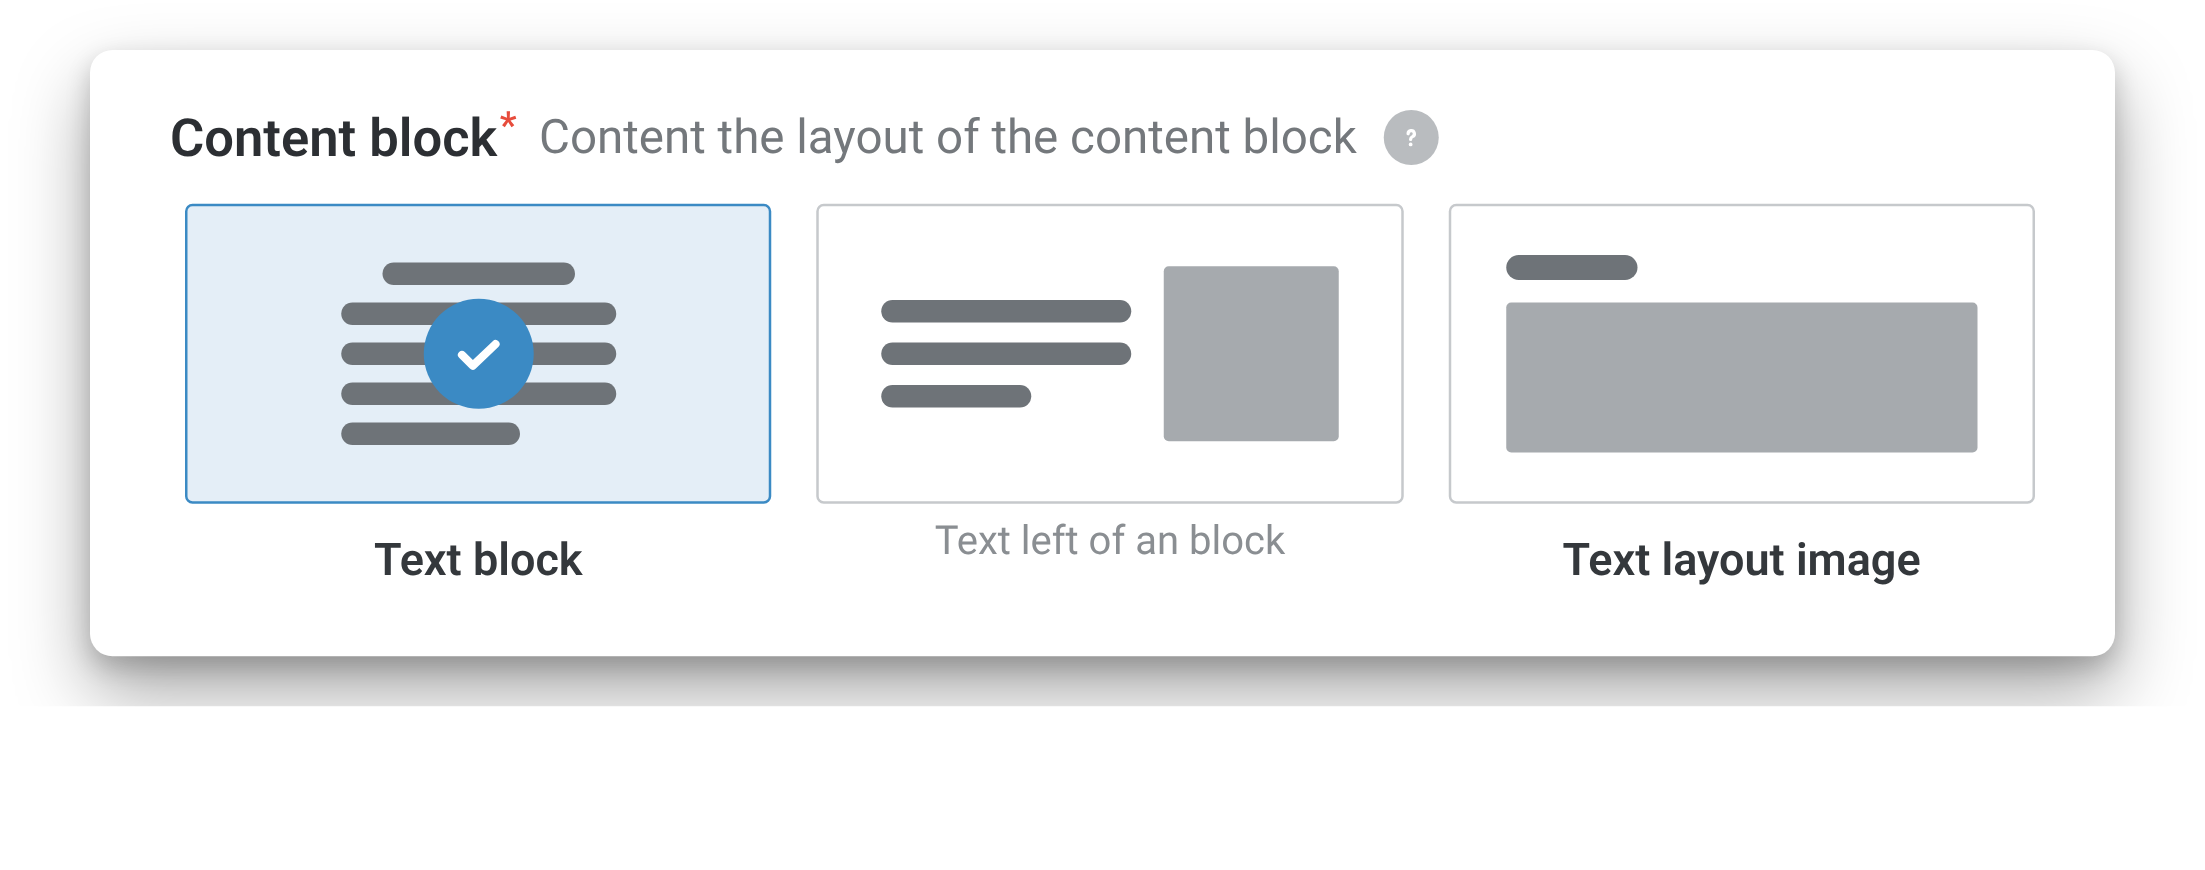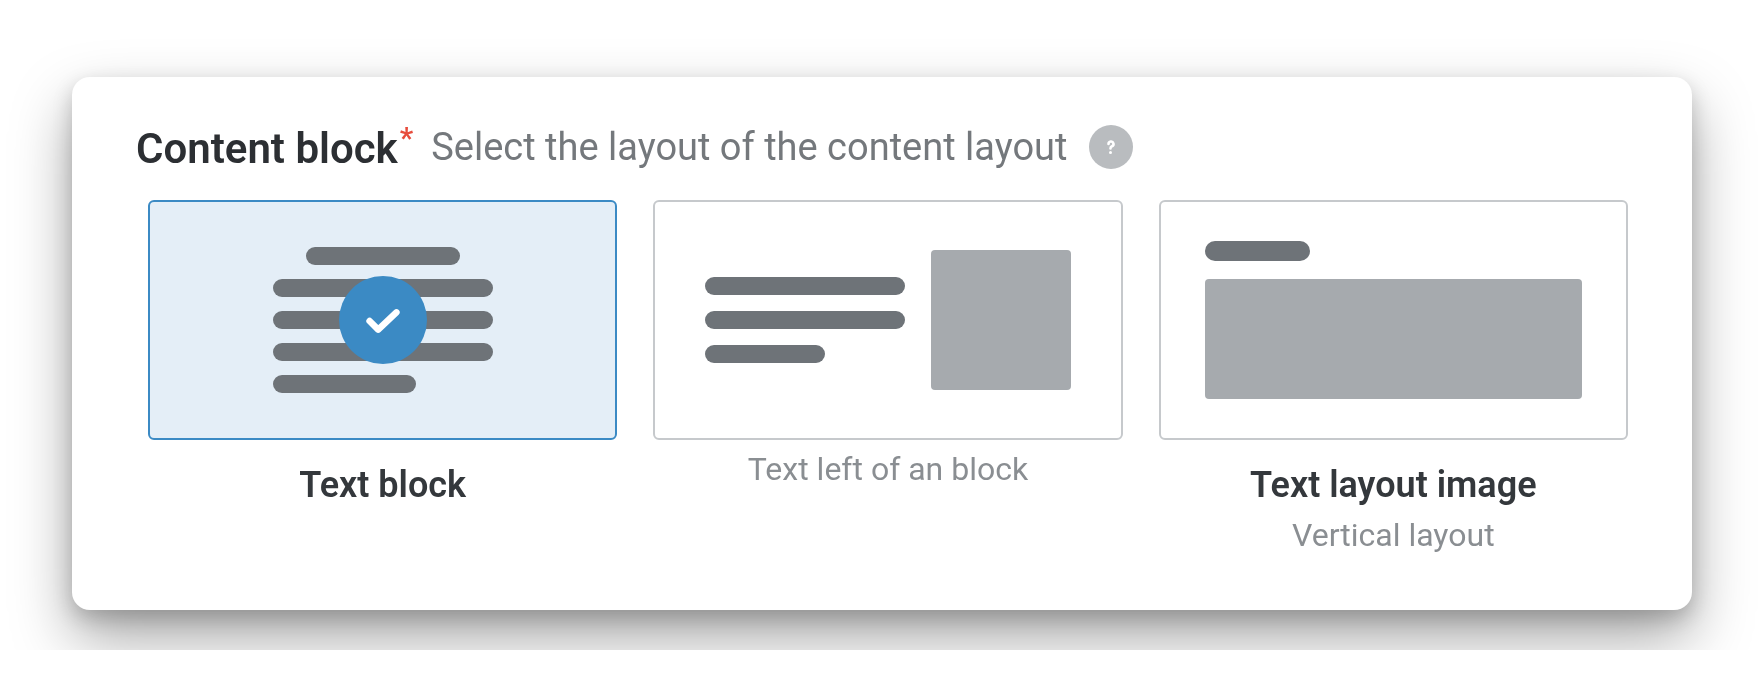--- a/index.html
+++ b/index.html
@@ -14,21 +14,20 @@
       display: flex;
       justify-content: center;
       align-items: flex-start;
     }
     .panel {
       background: #ffffff;
       border-radius: 18px;
       box-shadow: 0 28px 60px rgba(0,0,0,0.35), 0 8px 20px rgba(0,0,0,0.18);
       padding: 44px 64px 56px 64px;
       width: 1620px;
-      margin-top: 37px;
     }
     .header-row {
       display: flex;
       align-items: center;
       gap: 18px;
       margin-bottom: 28px;
     }
     .title {
       font-size: 42px;
       font-weight: 600;
@@ -192,21 +191,21 @@
   </style>
 </head>
 <body>
 
 <div class="panel">
 
   <div class="header-row">
     <span class="title">
       <span>Content block</span><span class="asterisk">*</span>
     </span>
-    <span class="subtitle">Select the layout of the content layout</span>
+    <span class="subtitle">Content the layout of the content block</span>
     <span class="help-badge">
       <svg viewBox="0 0 24 24" fill="none">
         <path d="M9.5 9a2.5 2.5 0 1 1 3.5 2.3c-.9.4-1.5 1-1.5 2v.2" stroke="#ffffff" stroke-width="2.6" stroke-linecap="round"></path>
         <circle cx="11.5" cy="17.5" r="1.5" fill="#ffffff"></circle>
       </svg>
     </span>
   </div>
 
   <div class="options-row">
 
@@ -245,17 +244,16 @@
     </div>
 
     <div class="option">
       <div class="card">
         <div class="illus-above">
           <div class="bar"></div>
           <div class="img"></div>
         </div>
       </div>
       <div class="option-title">Text layout image</div>
-      <div class="option-desc">Vertical layout</div>
     </div>
 
   </div>
 </div>
 
 </body></html>

